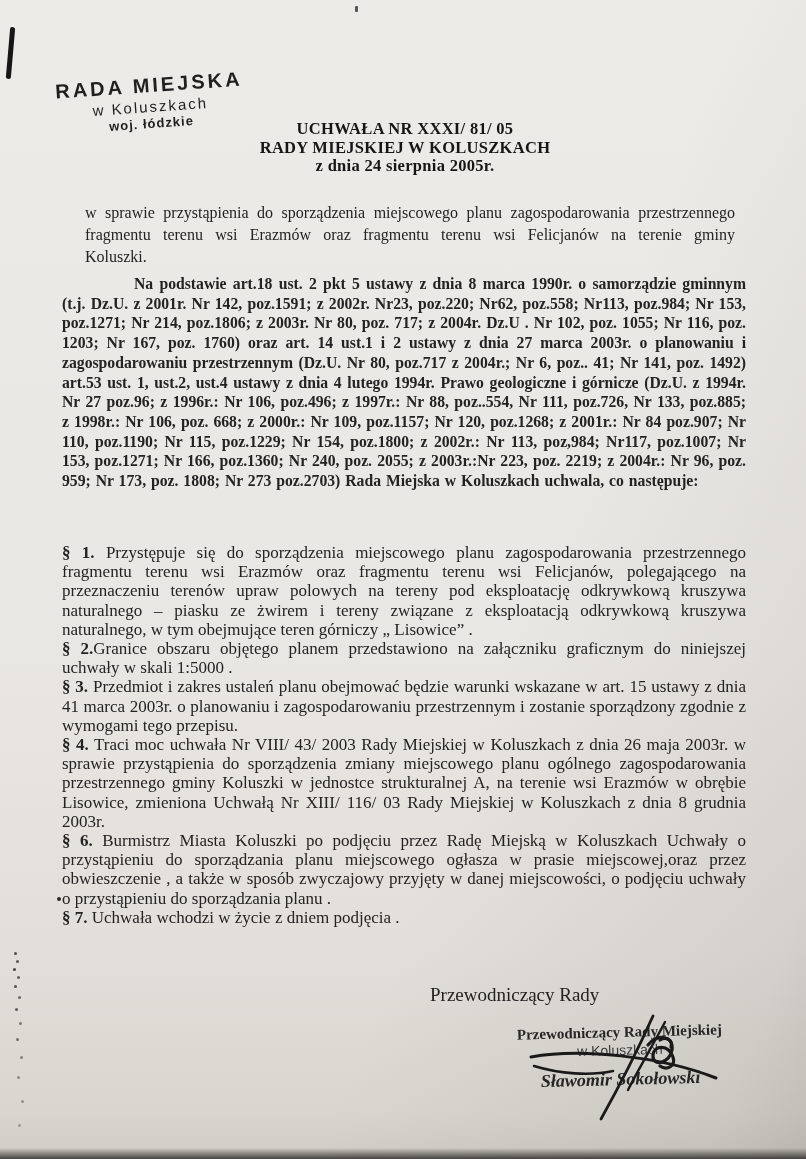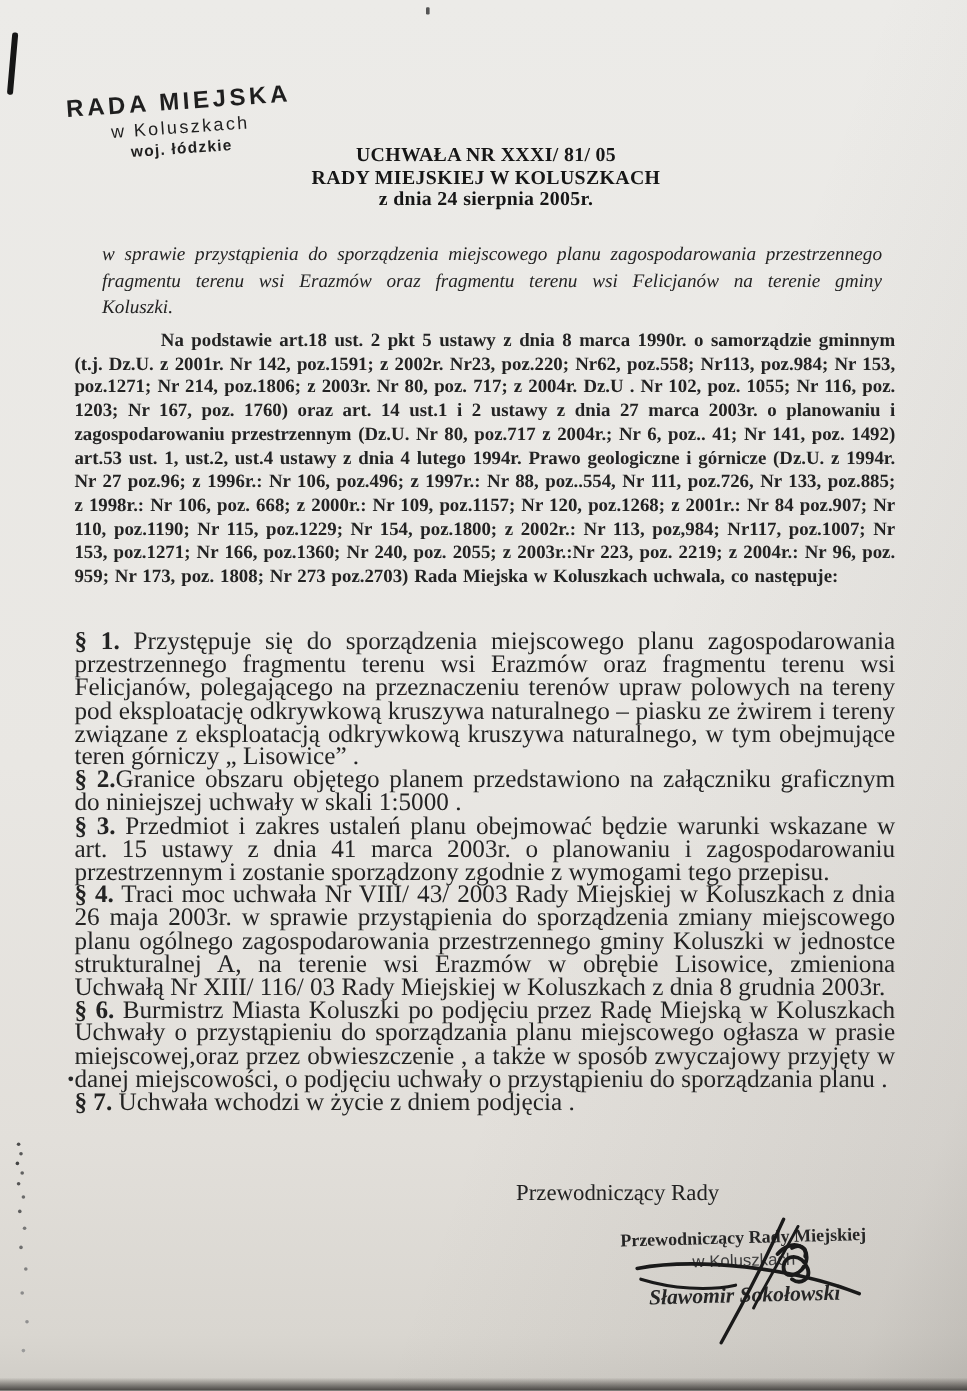--- a/index.html
+++ b/index.html
@@ -50,31 +50,31 @@
   .stamp-top .l3{font-size:13px;font-weight:bold;letter-spacing:1px;margin-top:1px;}
   
   .title-block{
     position:absolute;left:0;top:120px;width:810px;text-align:center;
     font-weight:bold;font-size:16.5px;line-height:18.5px;color:#161616;
     letter-spacing:0.3px;
   }
   
   .subject{
     position:absolute;left:85px;top:202px;width:650px;
-    font-style:italic;font-size:16px;line-height:22px;
+    font-size:16px;line-height:22px;
     text-align:justify;word-spacing:4px;
   }
   .legal{
     position:absolute;left:62px;top:274px;width:684px;
     font-size:15.7px;line-height:19.7px;text-align:justify;
     text-indent:72px;word-spacing:1px;font-weight:bold;
   }
   .sections{
-    position:absolute;left:62px;top:525px;width:684px;
-    font-size:21px;line-height:19.2px;text-align:justify;
+    position:absolute;left:62px;top:543px;width:684px;
+    font-size:17px;line-height:19.2px;text-align:justify;
   }
   .sections p{margin:0;padding:0;}
   .sections b{font-weight:bold;}
   
   .typed-sig{
     position:absolute;left:430px;top:984px;
     font-size:19px;color:#222;text-align:center;
   }
   .stamp-sig{
     position:absolute;left:512px;top:1024px;width:216px;

